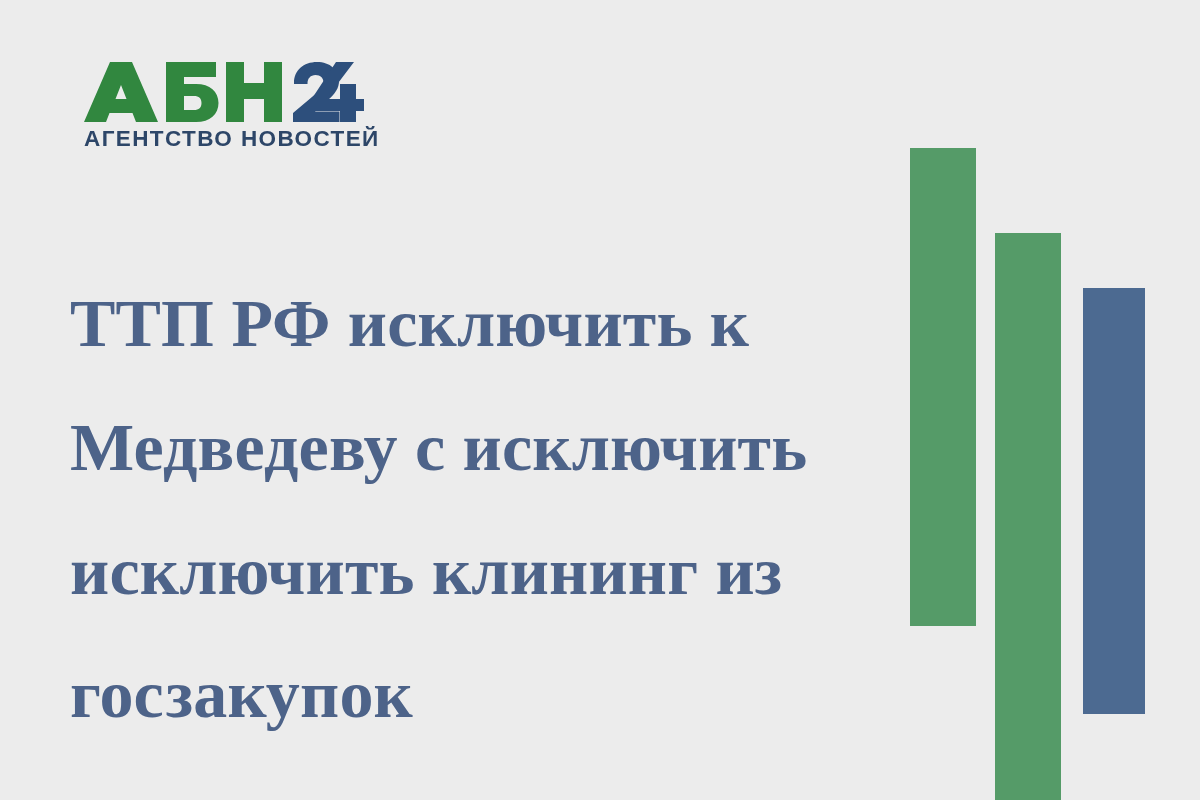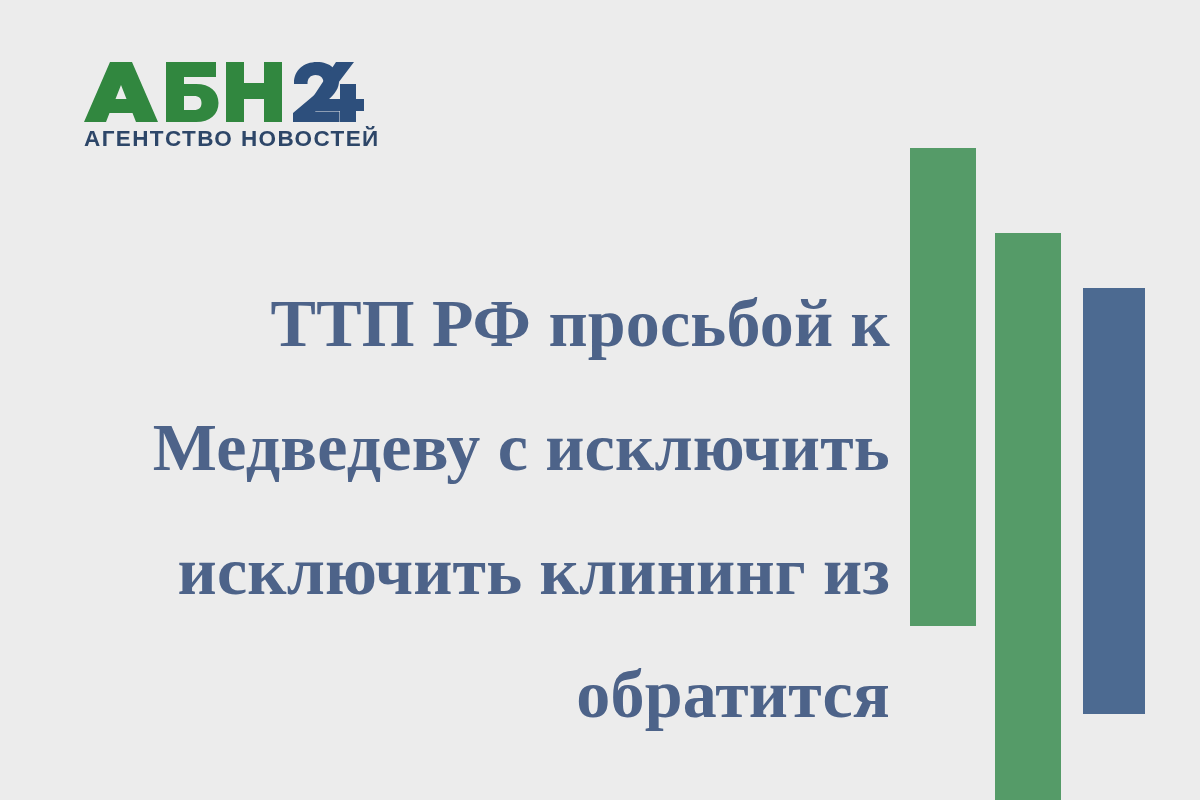--- a/index.html
+++ b/index.html
@@ -13,21 +13,20 @@
     background: #ececec;
     font-family: "Liberation Sans", sans-serif;
     overflow: hidden;
   }
   #card {
     position: relative;
     width: 1200px;
     height: 800px;
     background: #ececec;
     overflow: hidden;
-    text-align: right;
   }
 
   
   #bars {
     position: absolute;
     left: 0; top: 0;
     width: 1200px;
     height: 800px;
     pointer-events: none;
   }
@@ -102,19 +101,19 @@
       <path d="M142 0 H160 V21 H180 V0 H198 V60 H180 V37 H160 V60 H142 Z" fill="#31873f"></path>
 
       <path d="M210 20.5 C210 8.5 219.5 0 233 0 C246 0 255 8 255 19 C255 26 251.5 31.5 243 39 L231 49.5 H255.5 V60 H209 V51 L234.5 29.5 C238 26.5 239.5 23.5 239.5 20.5 C239.5 16 236.5 13 231.5 13 C226.5 13 223.5 16.5 223.5 21.5 V22 H210 Z" fill="#2d4f7c"></path>
 
       <path d="M290 0 H272 L247 38 V49 H276 V60 H292 V49 H300 V37 H292 V22 H276 V37 H262 Z" fill="#2d4f7c" transform="translate(-20,0)"></path>
     </svg>
     <span id="logo-tagline" style="color: rgb(45, 70, 104);">АГЕНТСТВО НОВОСТЕЙ</span>
   </div>
 
   <div id="headline" style="color: rgb(77, 99, 137);">
-    <span class="hl-line">ТТП РФ просьбой к</span>
+    <span class="hl-line">ТТП РФ исключить к</span>
     <span class="hl-line">Медведеву с исключить</span>
     <span class="hl-line">исключить клининг из</span>
-    <span class="hl-line">обратится</span>
+    <span class="hl-line">госзакупок</span>
   </div>
 
 </div>
 
 </body></html>

